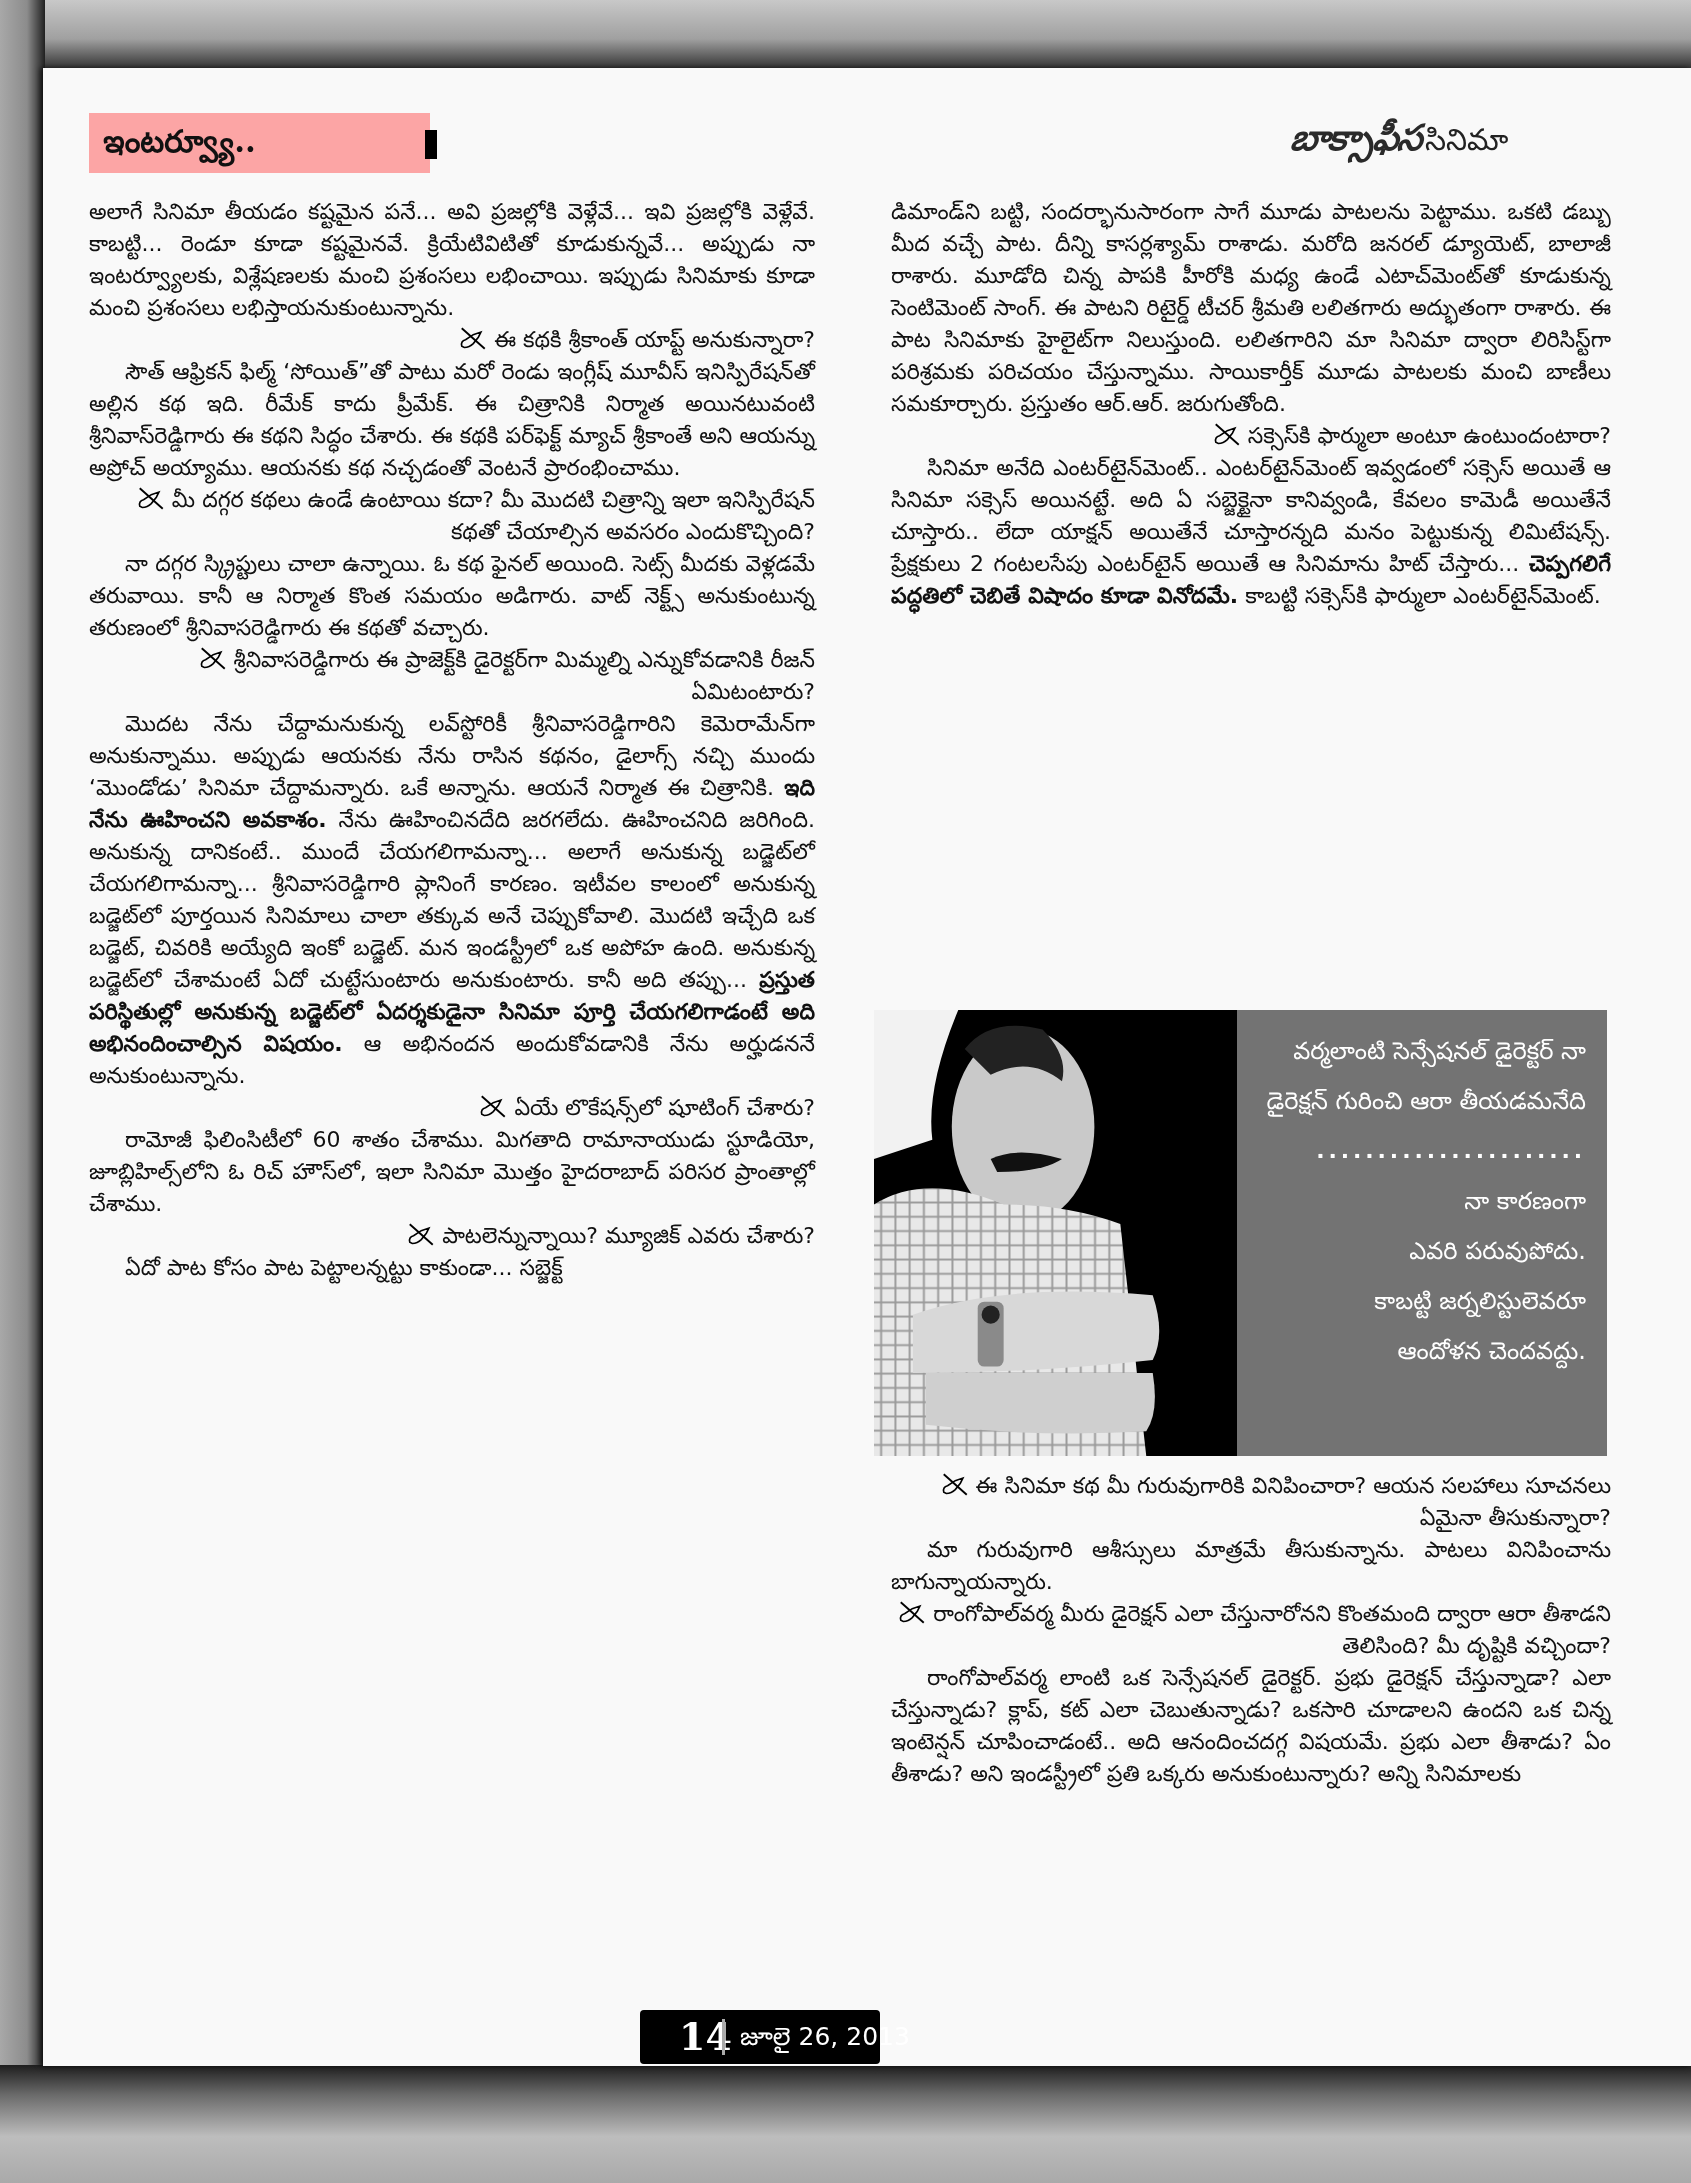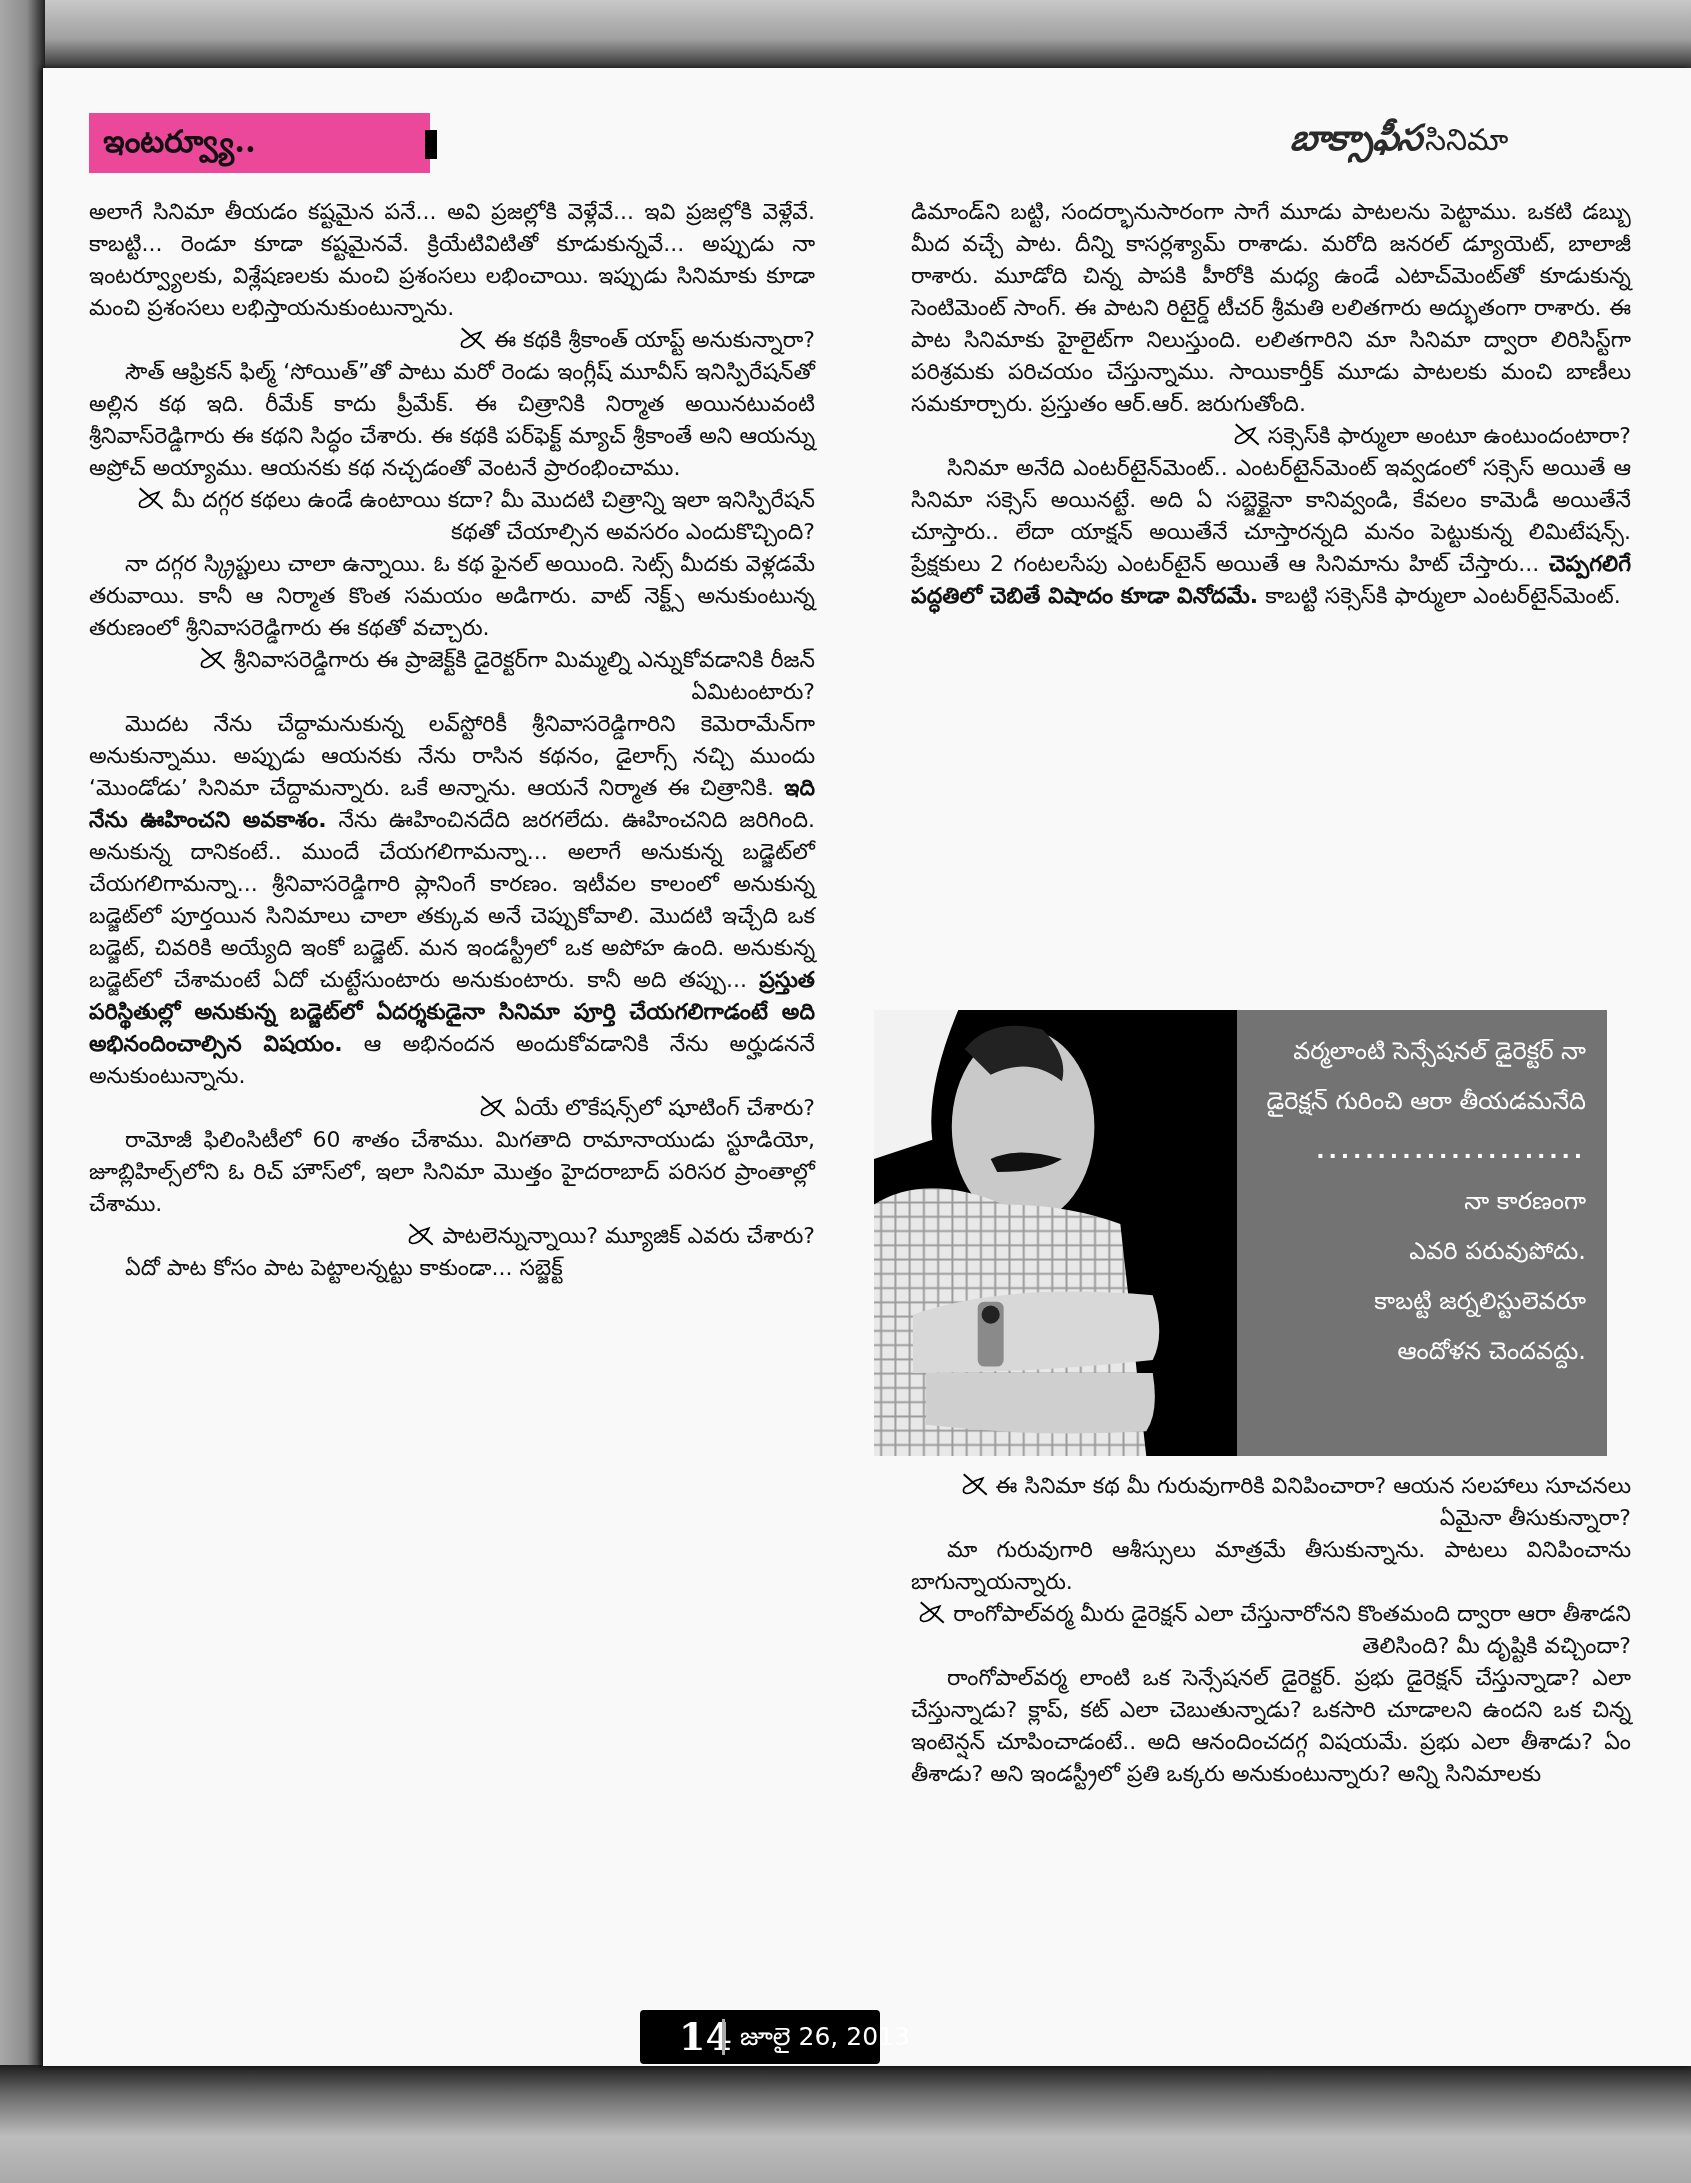--- a/index.html
+++ b/index.html
@@ -12,33 +12,33 @@
   .bg-top { position:absolute; left:0; top:0; width:1692px; height:71px;
     background: linear-gradient(180deg,#c8c8c8 0%,#a0a0a0 55%,#2a2a2a 100%); }
   .bg-left { position:absolute; left:0; top:0; width:45px; height:2183px;
     background: linear-gradient(90deg,#a8a8a8 0%,#8c8c8c 60%,#202020 100%); }
   .bg-bottom { position:absolute; left:0; top:2065px; width:1692px; height:119px;
     background: linear-gradient(180deg,#1e1e1e 0%,#6a6a6a 25%,#bdbdbd 60%,#a9a9a9 100%); }
   .page { position:absolute; left:43px; top:68px; width:1648px; height:1998px;
     background:#f9f9f9; box-shadow: -2.6px 0 5.2px rgba(0,0,0,.6); }
 
   .section-label { position:absolute; left:89px; top:113px; width:341px; height:60px;
-    background:#ec4899; }
+    background:#fca5a5; }
   .section-label-text { position:absolute; left:14.3px; top:10.4px; font-family:"DejaVu Serif","Liberation Serif",serif;
     font-size:31px; font-weight:bold; white-space:nowrap; }
   .section-bar { position:absolute; left:425px; top:130px; width:11.7px; height:28.5px; background:#000; }
 
   .masthead { position:absolute; left:1290px; top:117px; white-space:nowrap; }
   .masthead-logo { font-size:36px; font-weight:900; font-style:italic; letter-spacing:-1.3px; color:#2a2a2a;
     transform:skewX(-8deg); display:inline-block; }
   .masthead-word { font-size:30px; color:#222; margin-left:3.9px; }
 
   .col { position:absolute; font-size:22px; line-height:32px; text-align:justify; }
   .col.left { left:89px; top:196px; width:726px; }
-  .col.right { left:891px; top:196px; width:720px;margin-left:20px; }
+  .col.right { left:891px; top:196px; width:720px; }
   .col p { margin:0; }
   .col p.ans { text-indent:36px; }
   .col .q { font-weight:normal; margin:0; text-align:right; }
   .q-icon { display:inline-block; width:28.5px; height:23px; vertical-align:-2.6px; margin-right:6.5px; }
   b.hl { font-weight:bold; }
 
   .photo-box { position:absolute; left:874px; top:1010px; width:733px; height:446px; background:#737373; overflow:hidden; }
   .photo-figure { position:absolute; left:0; top:0; width:363px; height:446px; }
   .quote { position:absolute; right:21px; top:15.6px; width:493px; color:#fff; text-align:right;
     font-size:24px; line-height:50px; }

